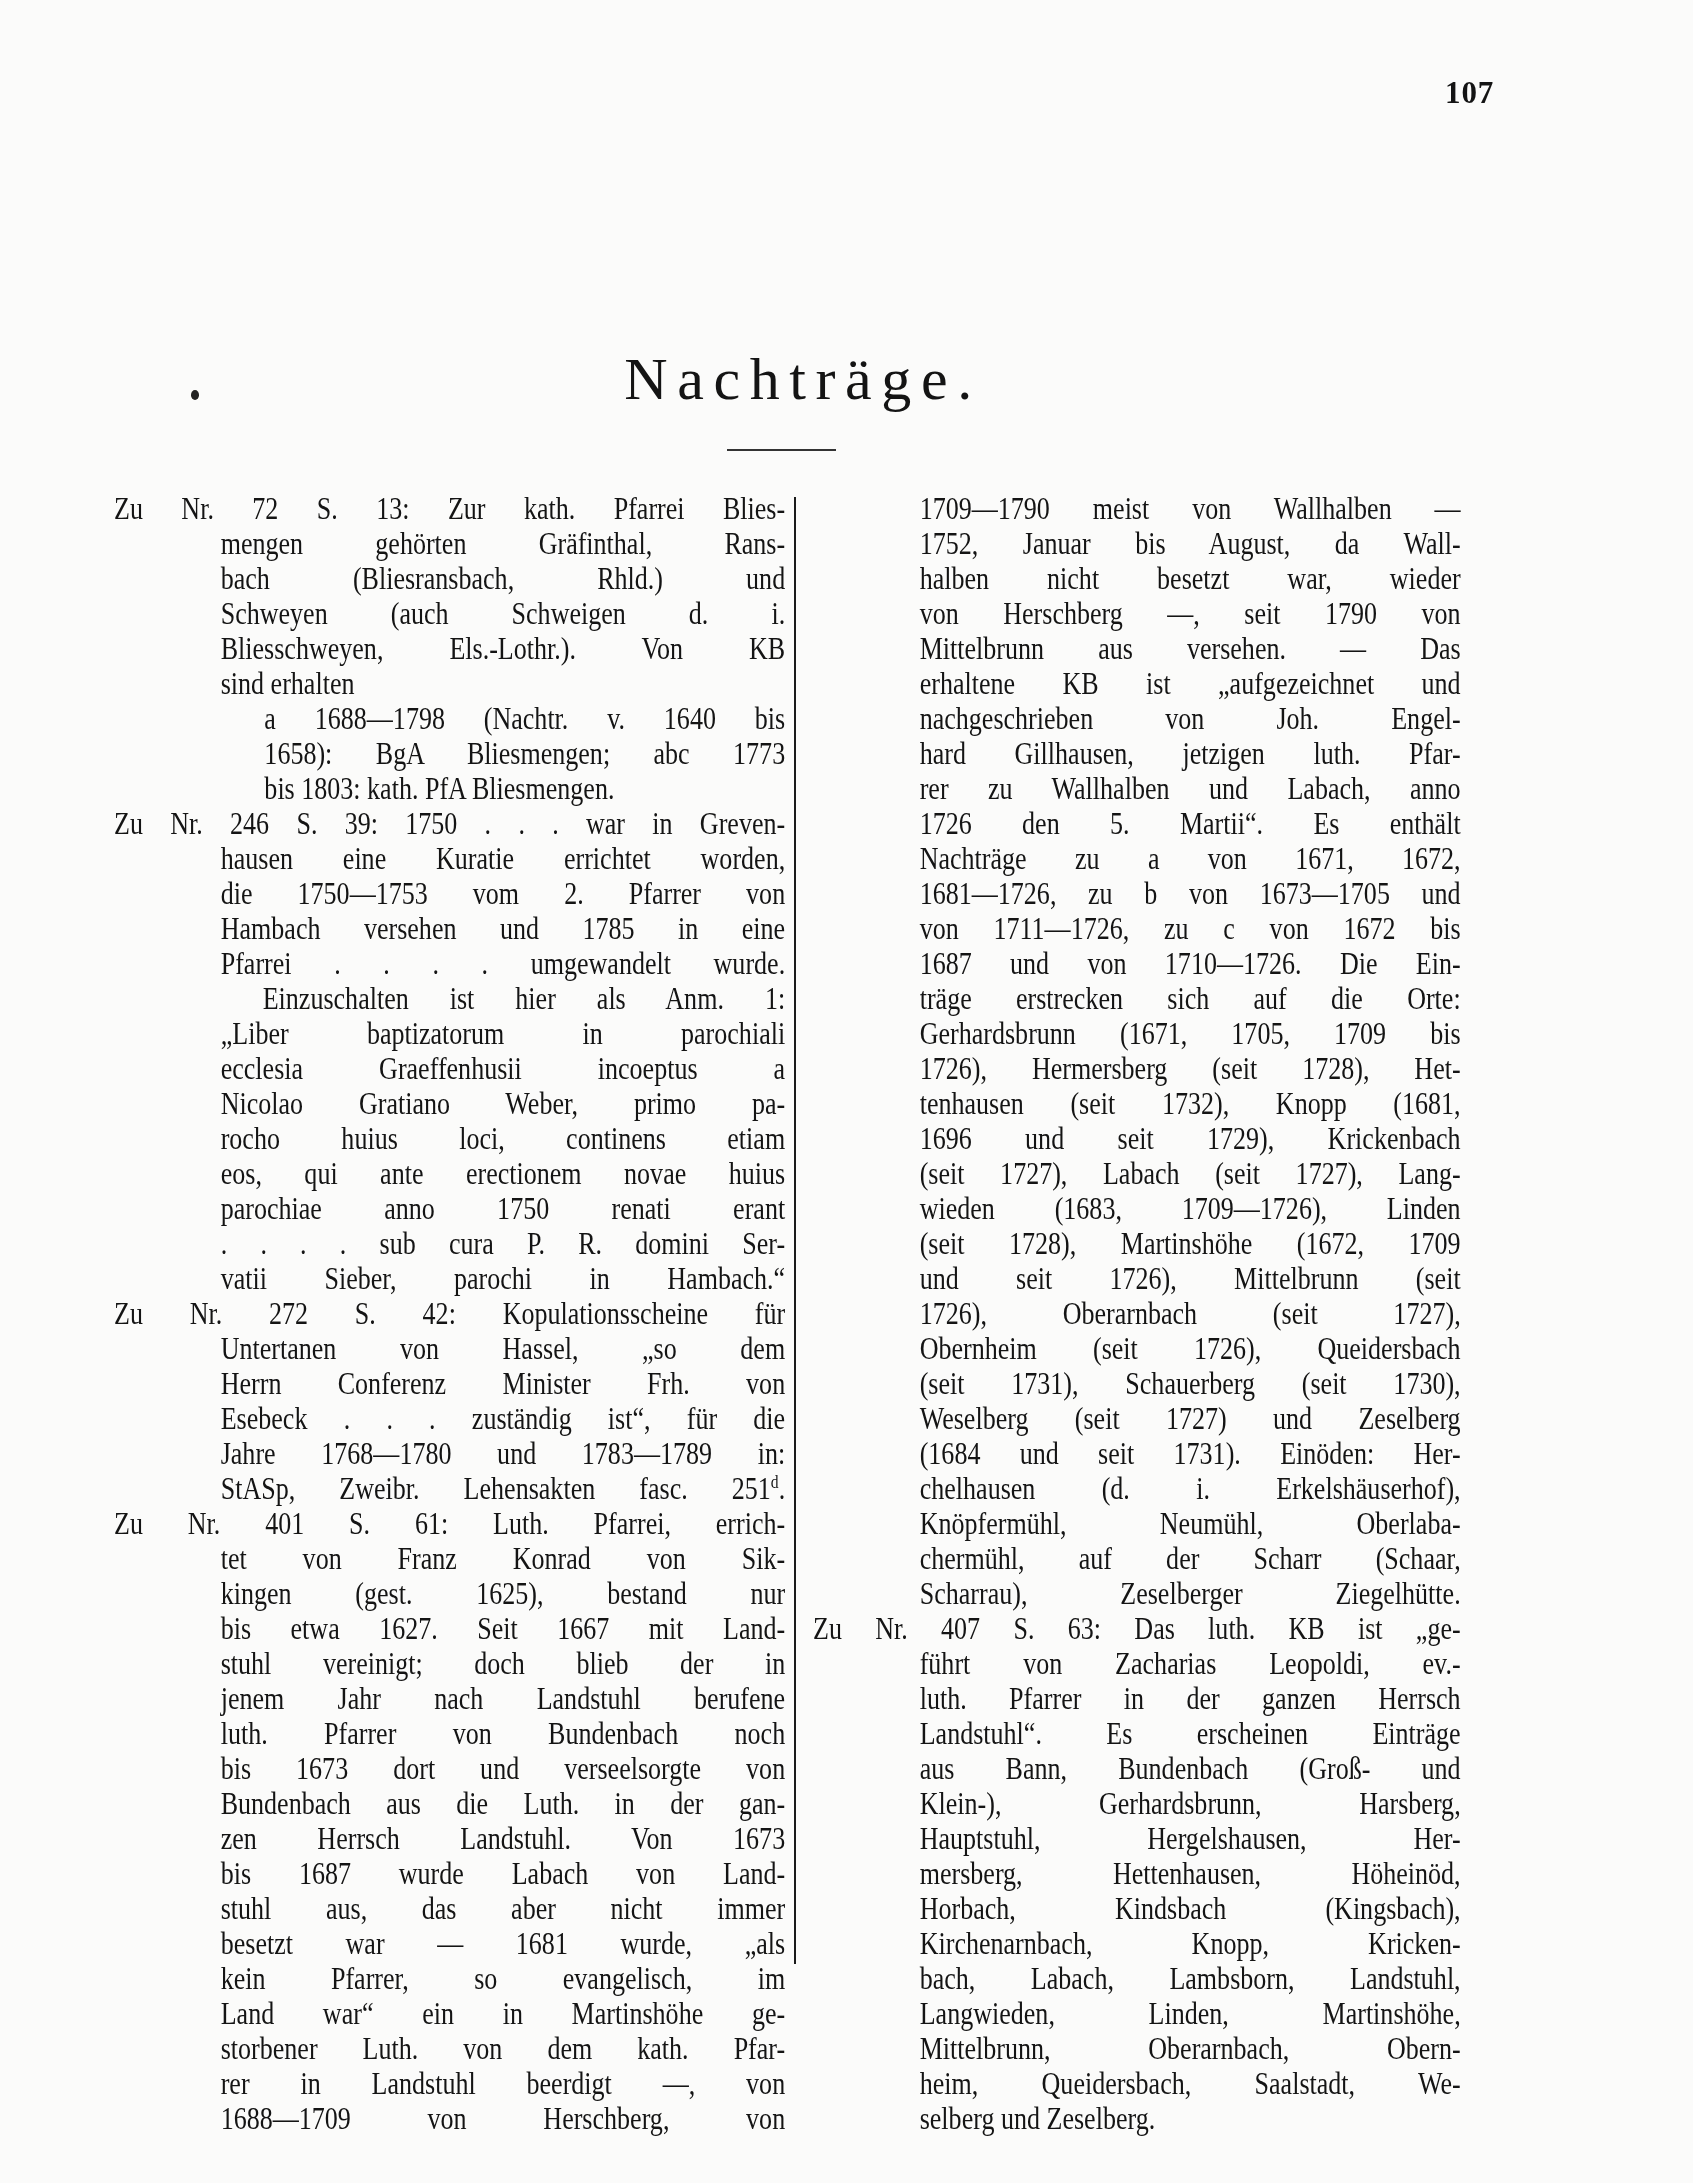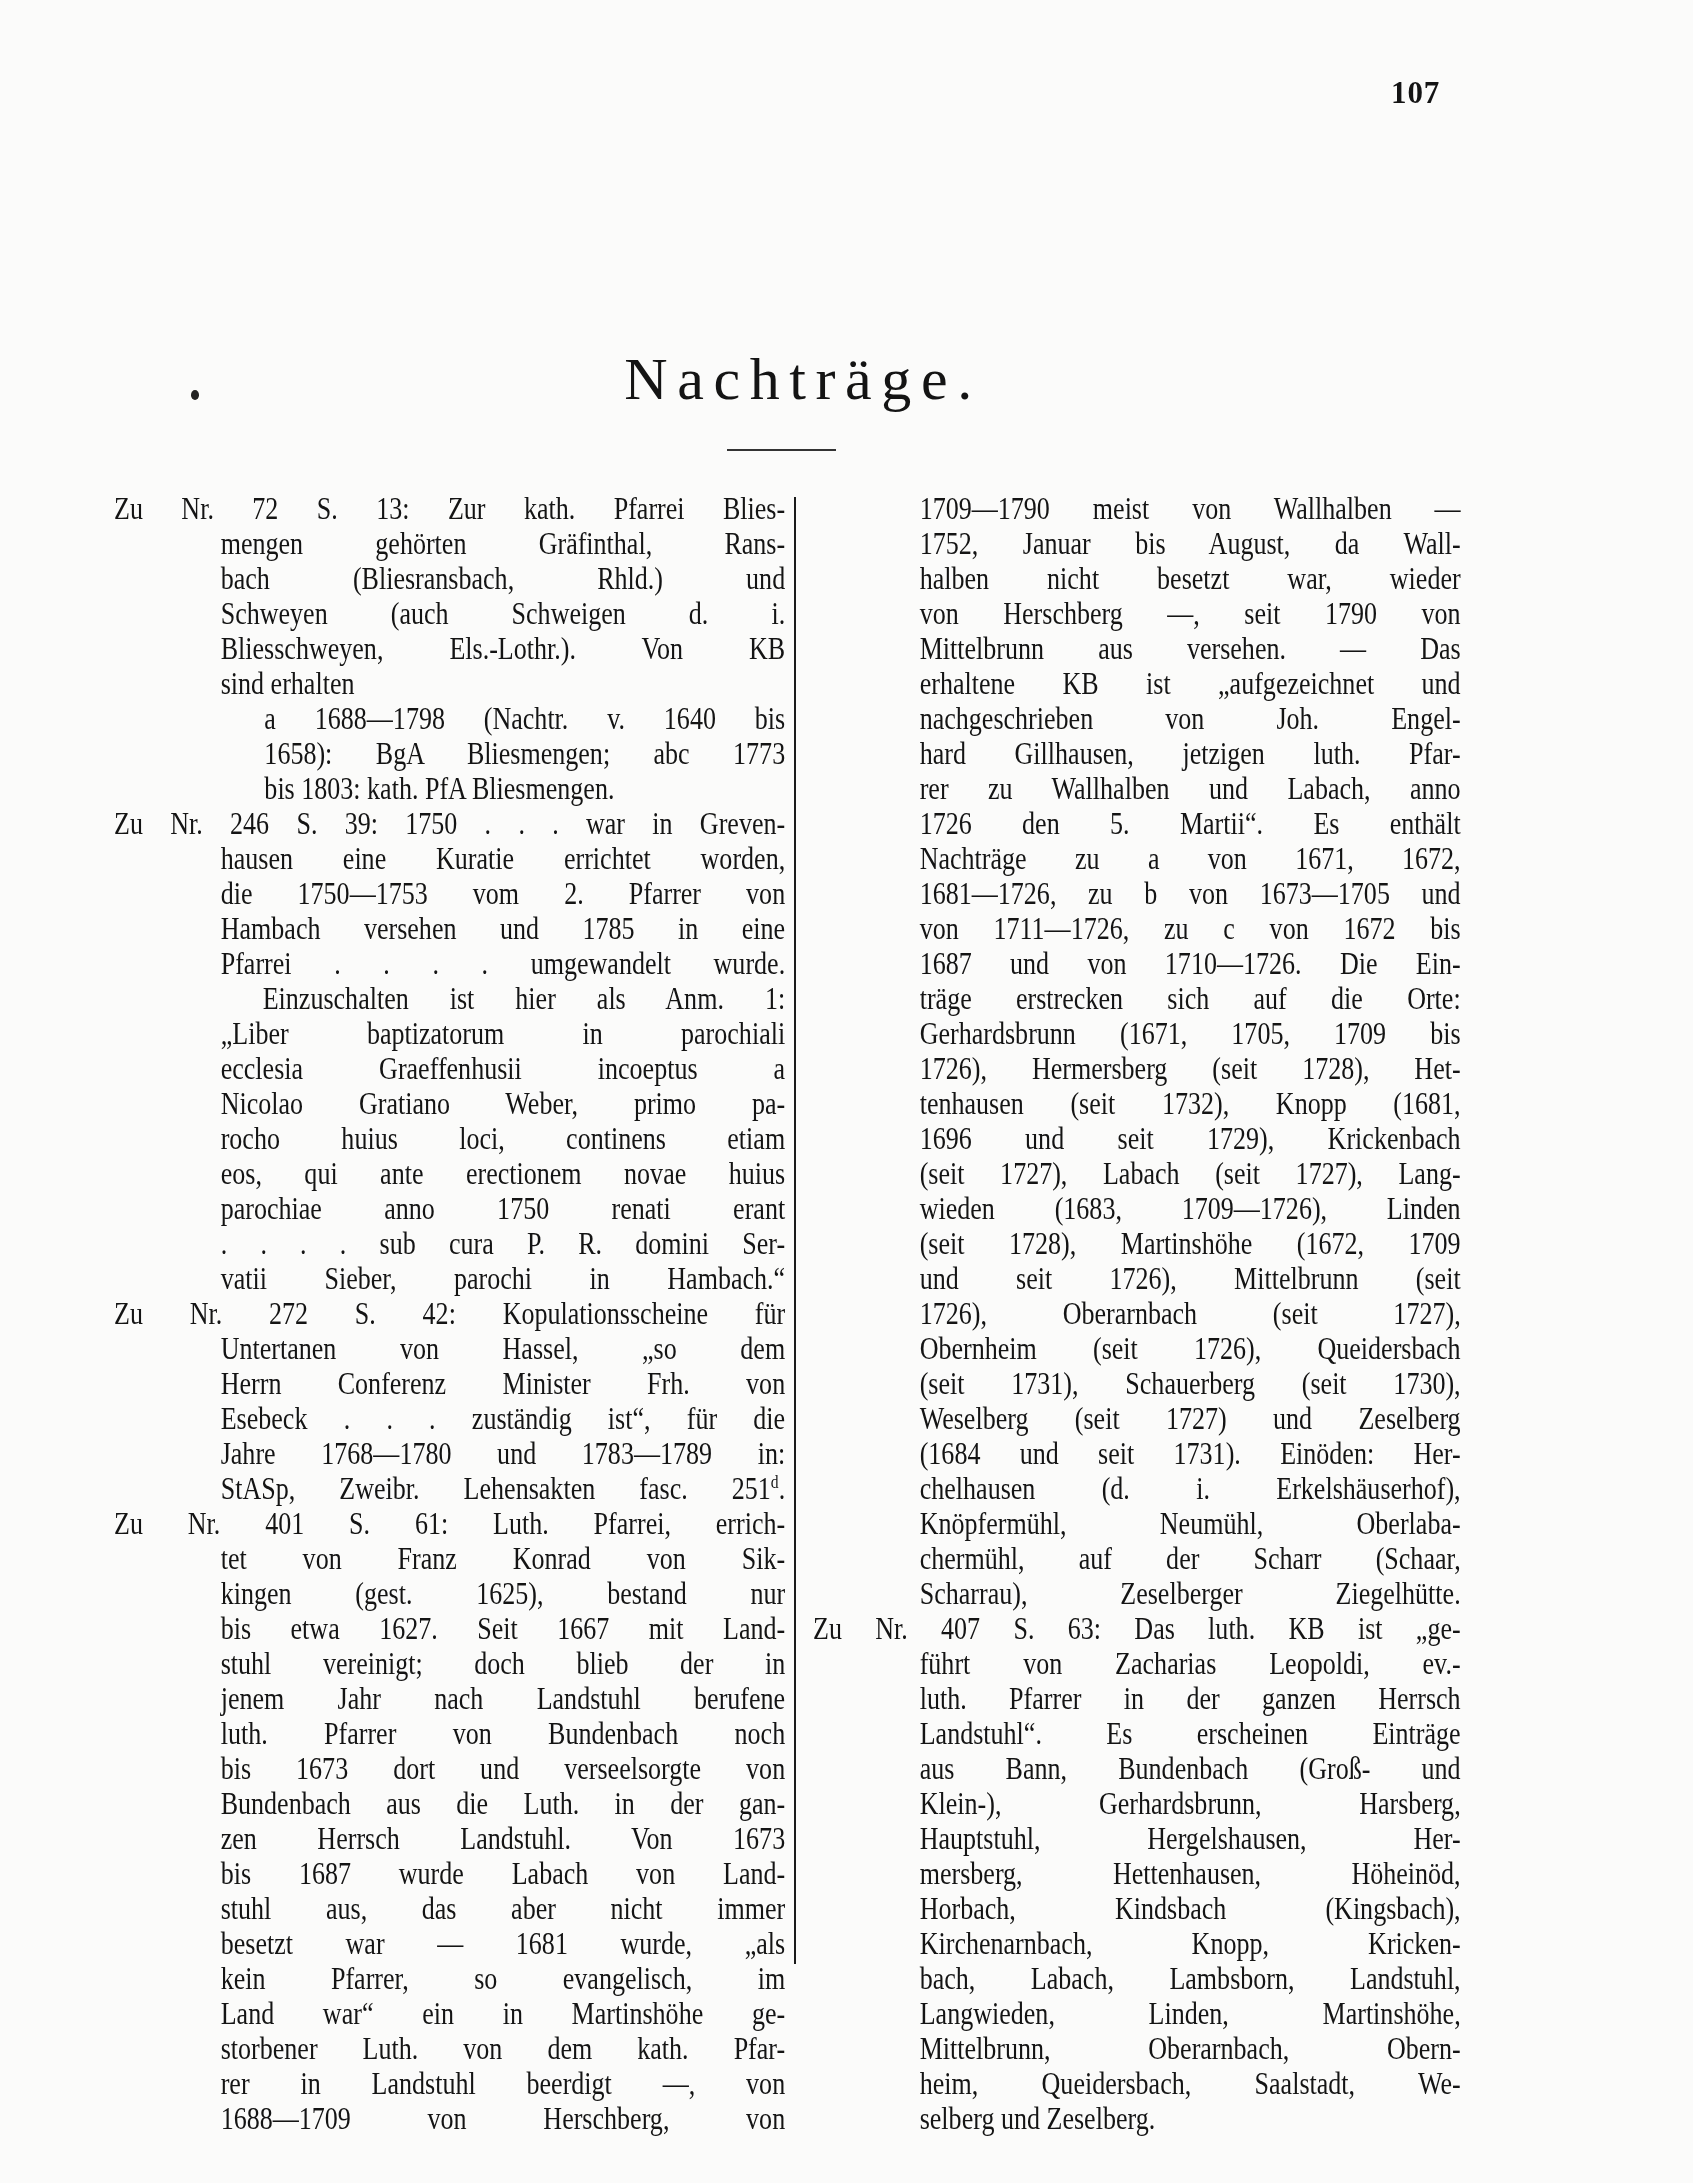--- a/index.html
+++ b/index.html
@@ -3,21 +3,21 @@
 <meta charset="utf-8">
 <style>
   html, body { margin:0; padding:0; }
   body {
     width:1694px; height:2427px; position:relative; overflow:hidden;
     background:#fbfbfa;
     font-family:"Liberation Serif", "DejaVu Serif", serif;
     color:#141414;
   }
   .page-number {
-    position:absolute; left:1391px; top:75px;
+    position:absolute; left:1445px; top:75px;
     font-size:31px; font-weight:bold; letter-spacing:0.9px;
   }
   .mark-dot {
     position:absolute; left:191px; top:390px; width:7.9px; height:9.6px;
     border-radius:50%; background:#222;
   }
   .title {
     position:absolute; left:0; width:1580px; top:345px; text-align:center;
     font-size:60px; letter-spacing:9.6px; padding-left:26px; box-sizing:border-box;
   }

